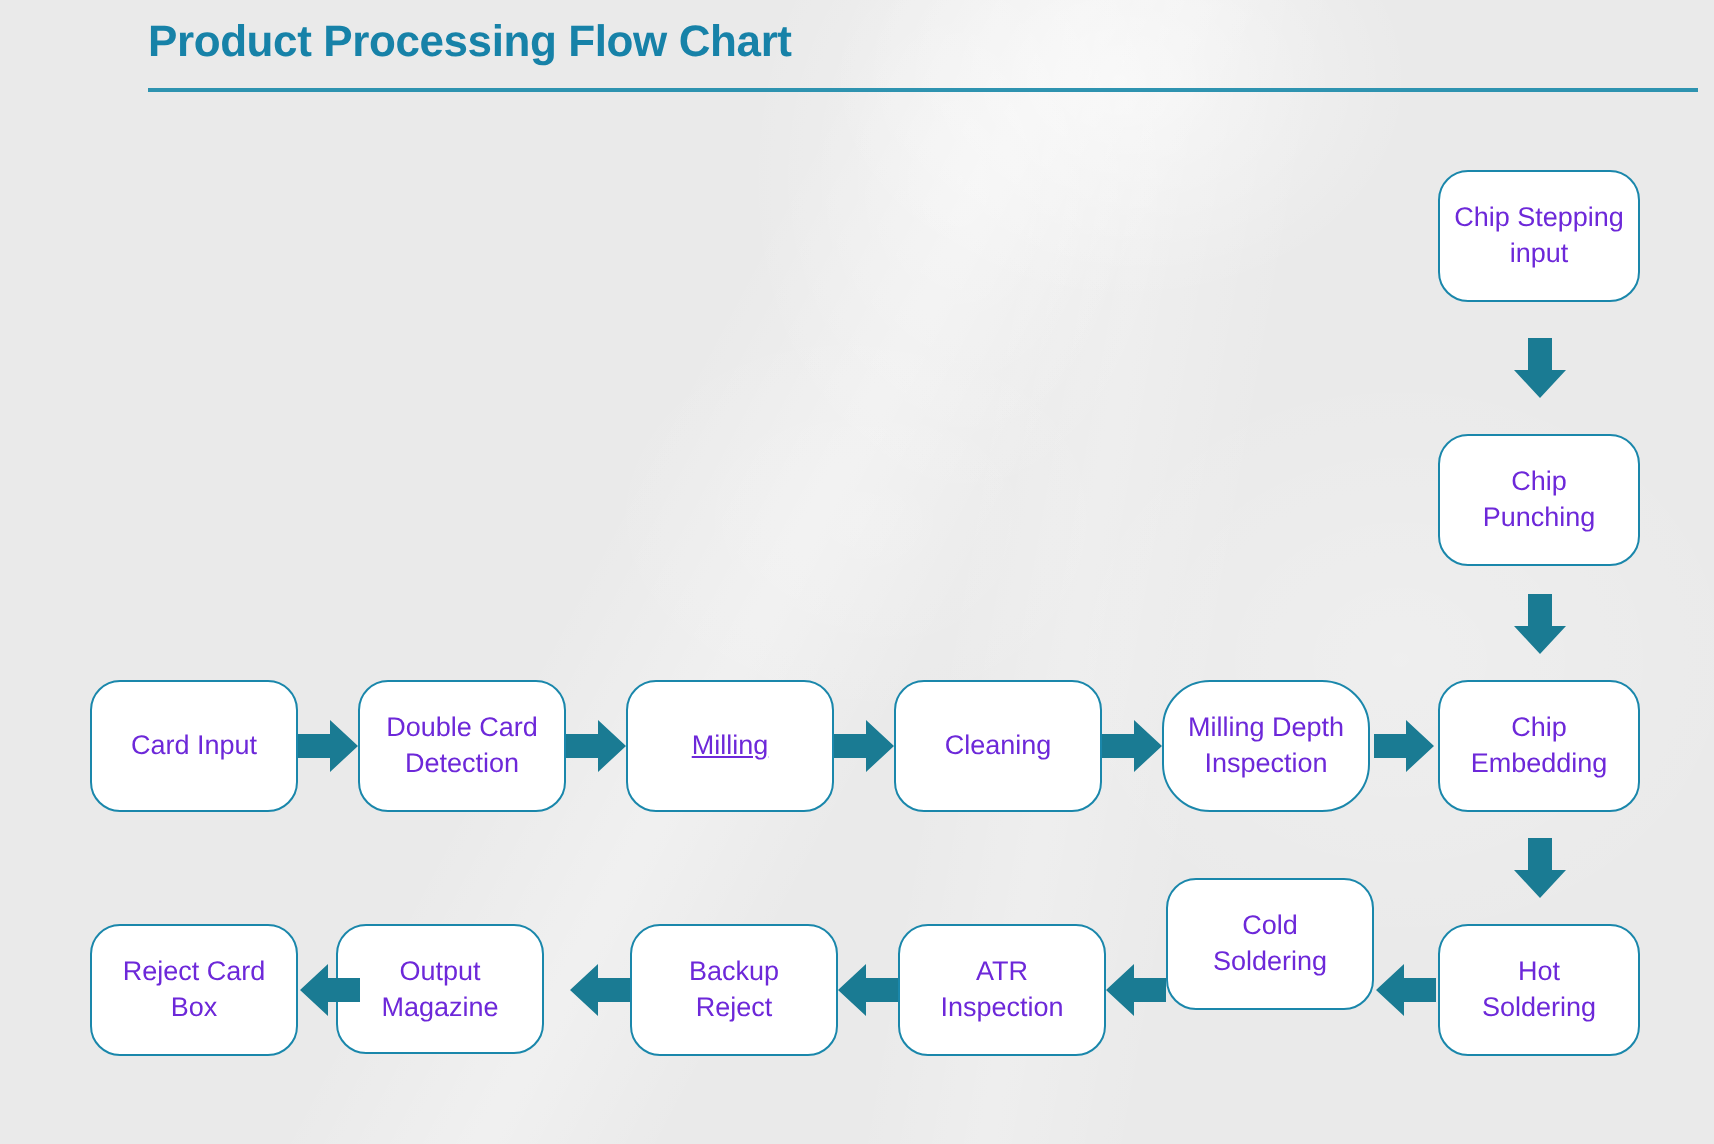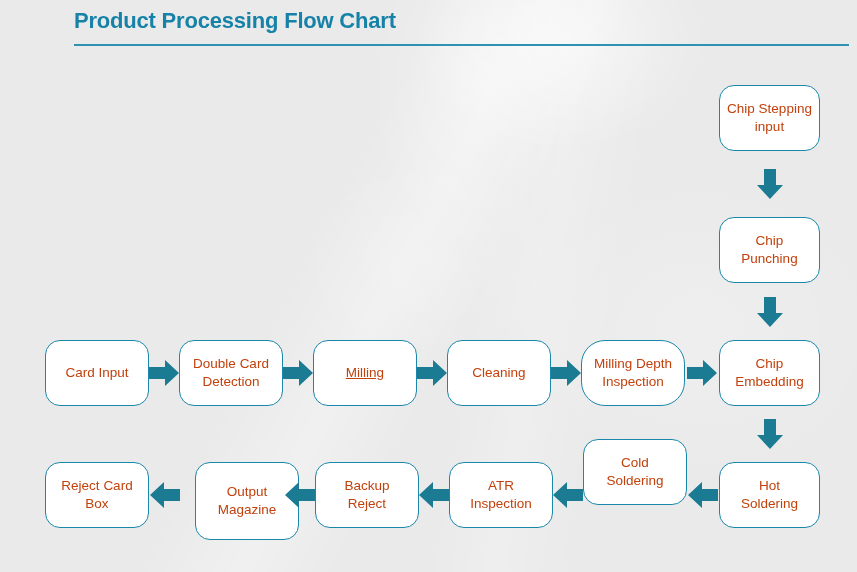--- a/index.html
+++ b/index.html
@@ -57,21 +57,21 @@
   .node {
     position: absolute;
     background: #ffffff;
     border: 1.6px solid #1a87ab;
     border-radius: 15px;
     box-sizing: border-box;
     display: flex;
     align-items: center;
     justify-content: center;
     text-align: center;
-    color: #c2410c;
+    color: #6d28d9;
     font-size: 13.5px;
     line-height: 18px;
     padding: 2px 5px;
   }
   .node span {
     display: block;
   }
 
   
   .arrow {
@@ -153,21 +153,21 @@
           <span>ATR</span>
           <span>Inspection</span>
         </div>
       </div>
       <div class="node" style="left: 315px; top: 462px; width: 104px; height: 66px;">
         <div>
           <span>Backup</span>
           <span>Reject</span>
         </div>
       </div>
-      <div class="node" style="left: 195px; top: 462px; width: 104px; height: 78px;">
+      <div class="node" style="left: 168px; top: 462px; width: 104px; height: 65px;">
         <div>
           <span>Output</span>
           <span>Magazine</span>
         </div>
       </div>
       <div class="node" style="left: 45px; top: 462px; width: 104px; height: 66px;">
         <div>
           <span>Reject Card</span>
           <span>Box</span>
         </div>

